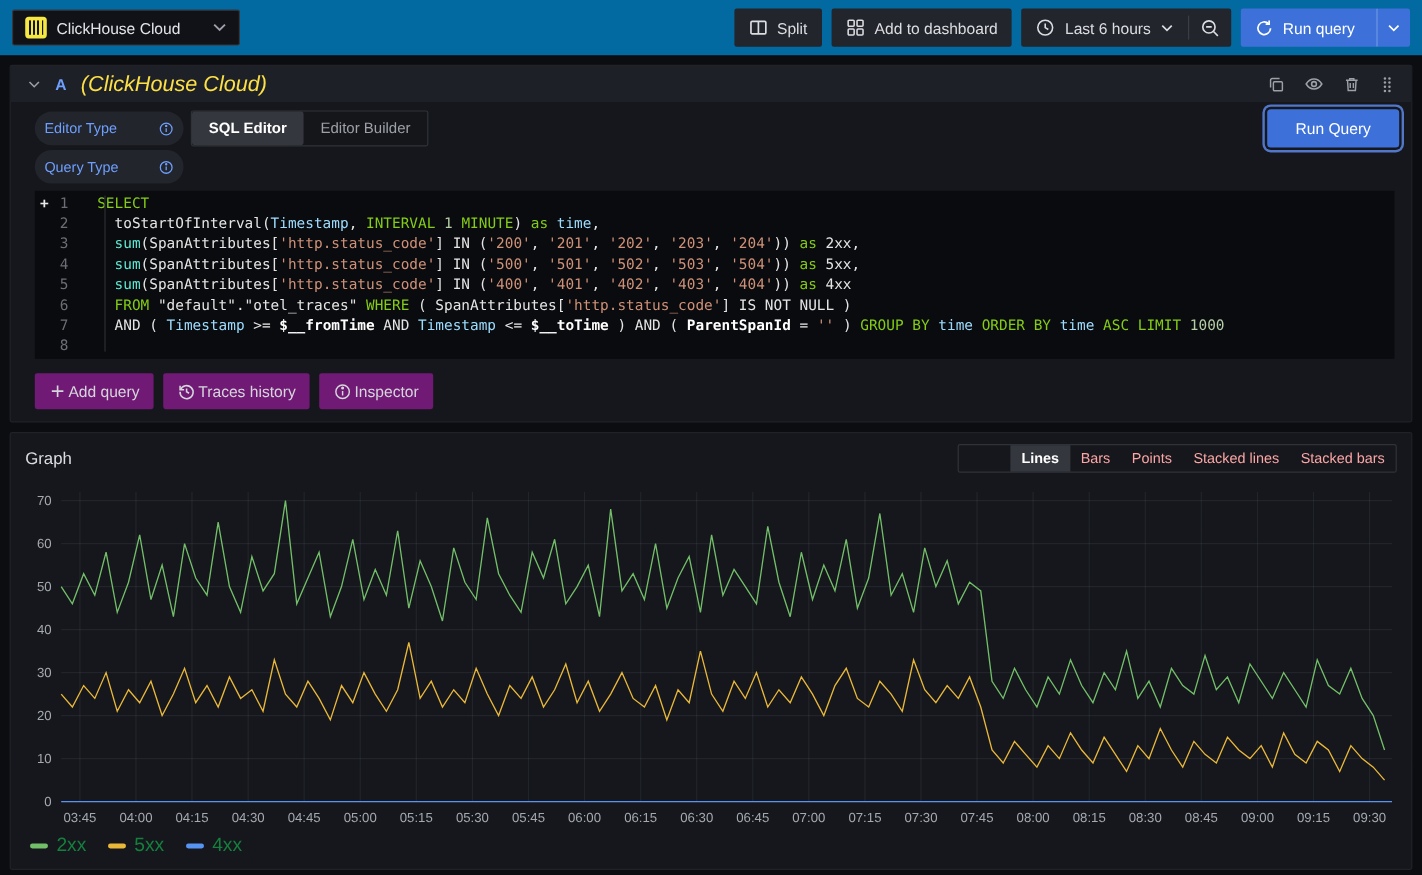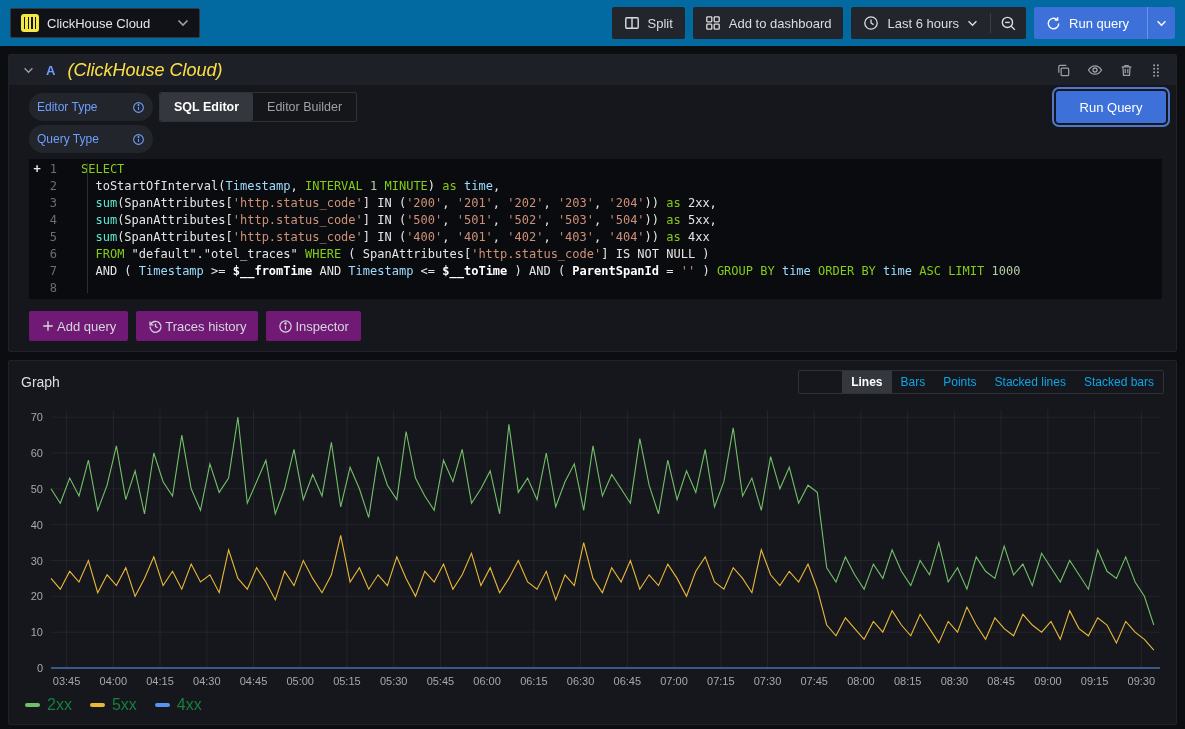--- a/index.html
+++ b/index.html
@@ -81,21 +81,21 @@
 
   .actions-row { display:flex; align-items:center; gap:8px; margin-top:12px; }
   .action-btn { display:flex; align-items:center; gap:2px; height:30px; padding:0 12px;
     background:#701a75; border-radius:2px; color:#d5d6db; font-weight:500; cursor:pointer; }
 
   
   .graph-panel { margin-top:8px; }
   .gheader { display:flex; align-items:center; justify-content:space-between; padding:9px 12px 4px 12px; }
   .gtitle { font-size:14px; font-weight:500; color:#dcdde2; }
   .mode-group { display:flex; align-items:stretch; border:1px solid #2f3338; border-radius:2px; height:24px;padding-left:43px; }
-  .mode-opt { display:flex; align-items:center; padding:0 9px; color:#0ea5e9; font-size:12px; cursor:pointer; }
+  .mode-opt { display:flex; align-items:center; padding:0 9px; color:#fca5a5; font-size:12px; cursor:pointer; }
   .mode-opt.selected { background:#34373e; color:#fff; font-weight:600; }
 
   .chart-wrap { padding:2px 8px 0 8px; }
   .chart-svg text.tick { font-family:"Liberation Sans", sans-serif; font-size:11px; fill:#a4a8af; }
   .chart-svg line.grid { stroke:rgba(210,215,235,0.07); stroke-width:1; }
   .legend { display:flex; align-items:center; gap:18px; padding:4px 0 10px 16px; }
   .legend-item { display:flex; align-items:center; gap:7px; cursor:pointer; }
   .legend-dash { width:15px; height:4px; border-radius:2px; }
   .legend-label { font-size:16px; color:#15803d; }
 </style>

